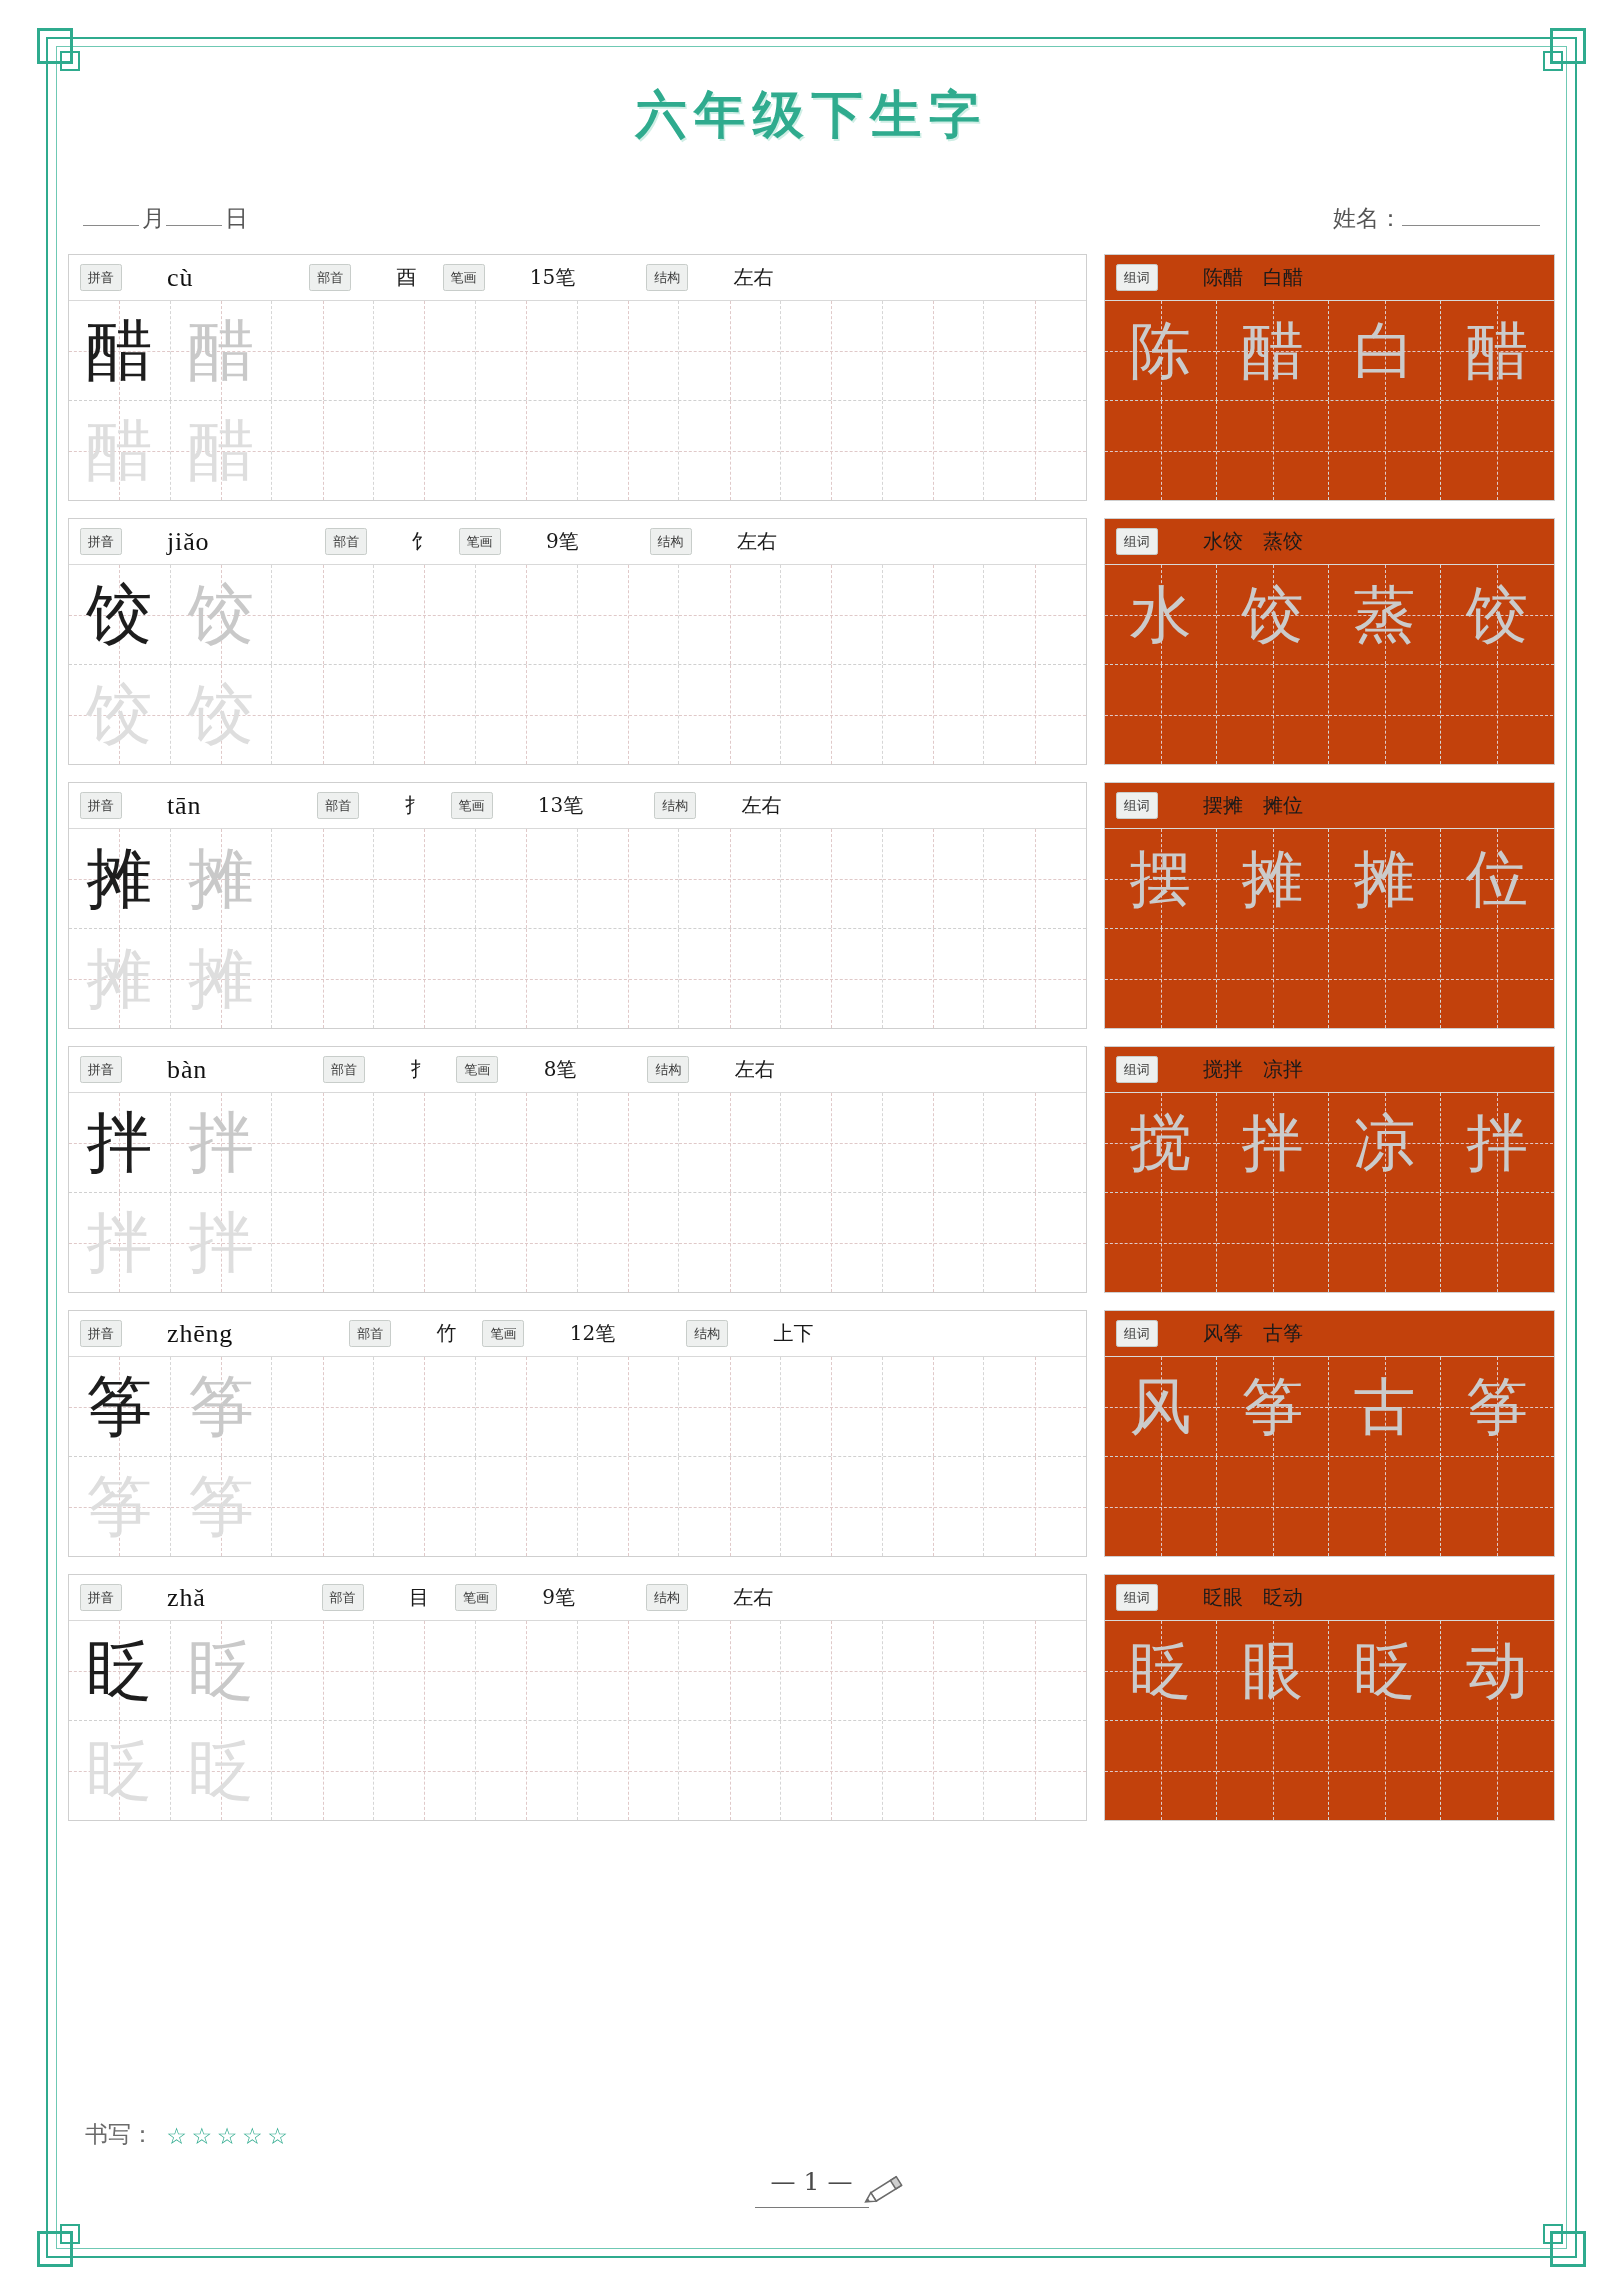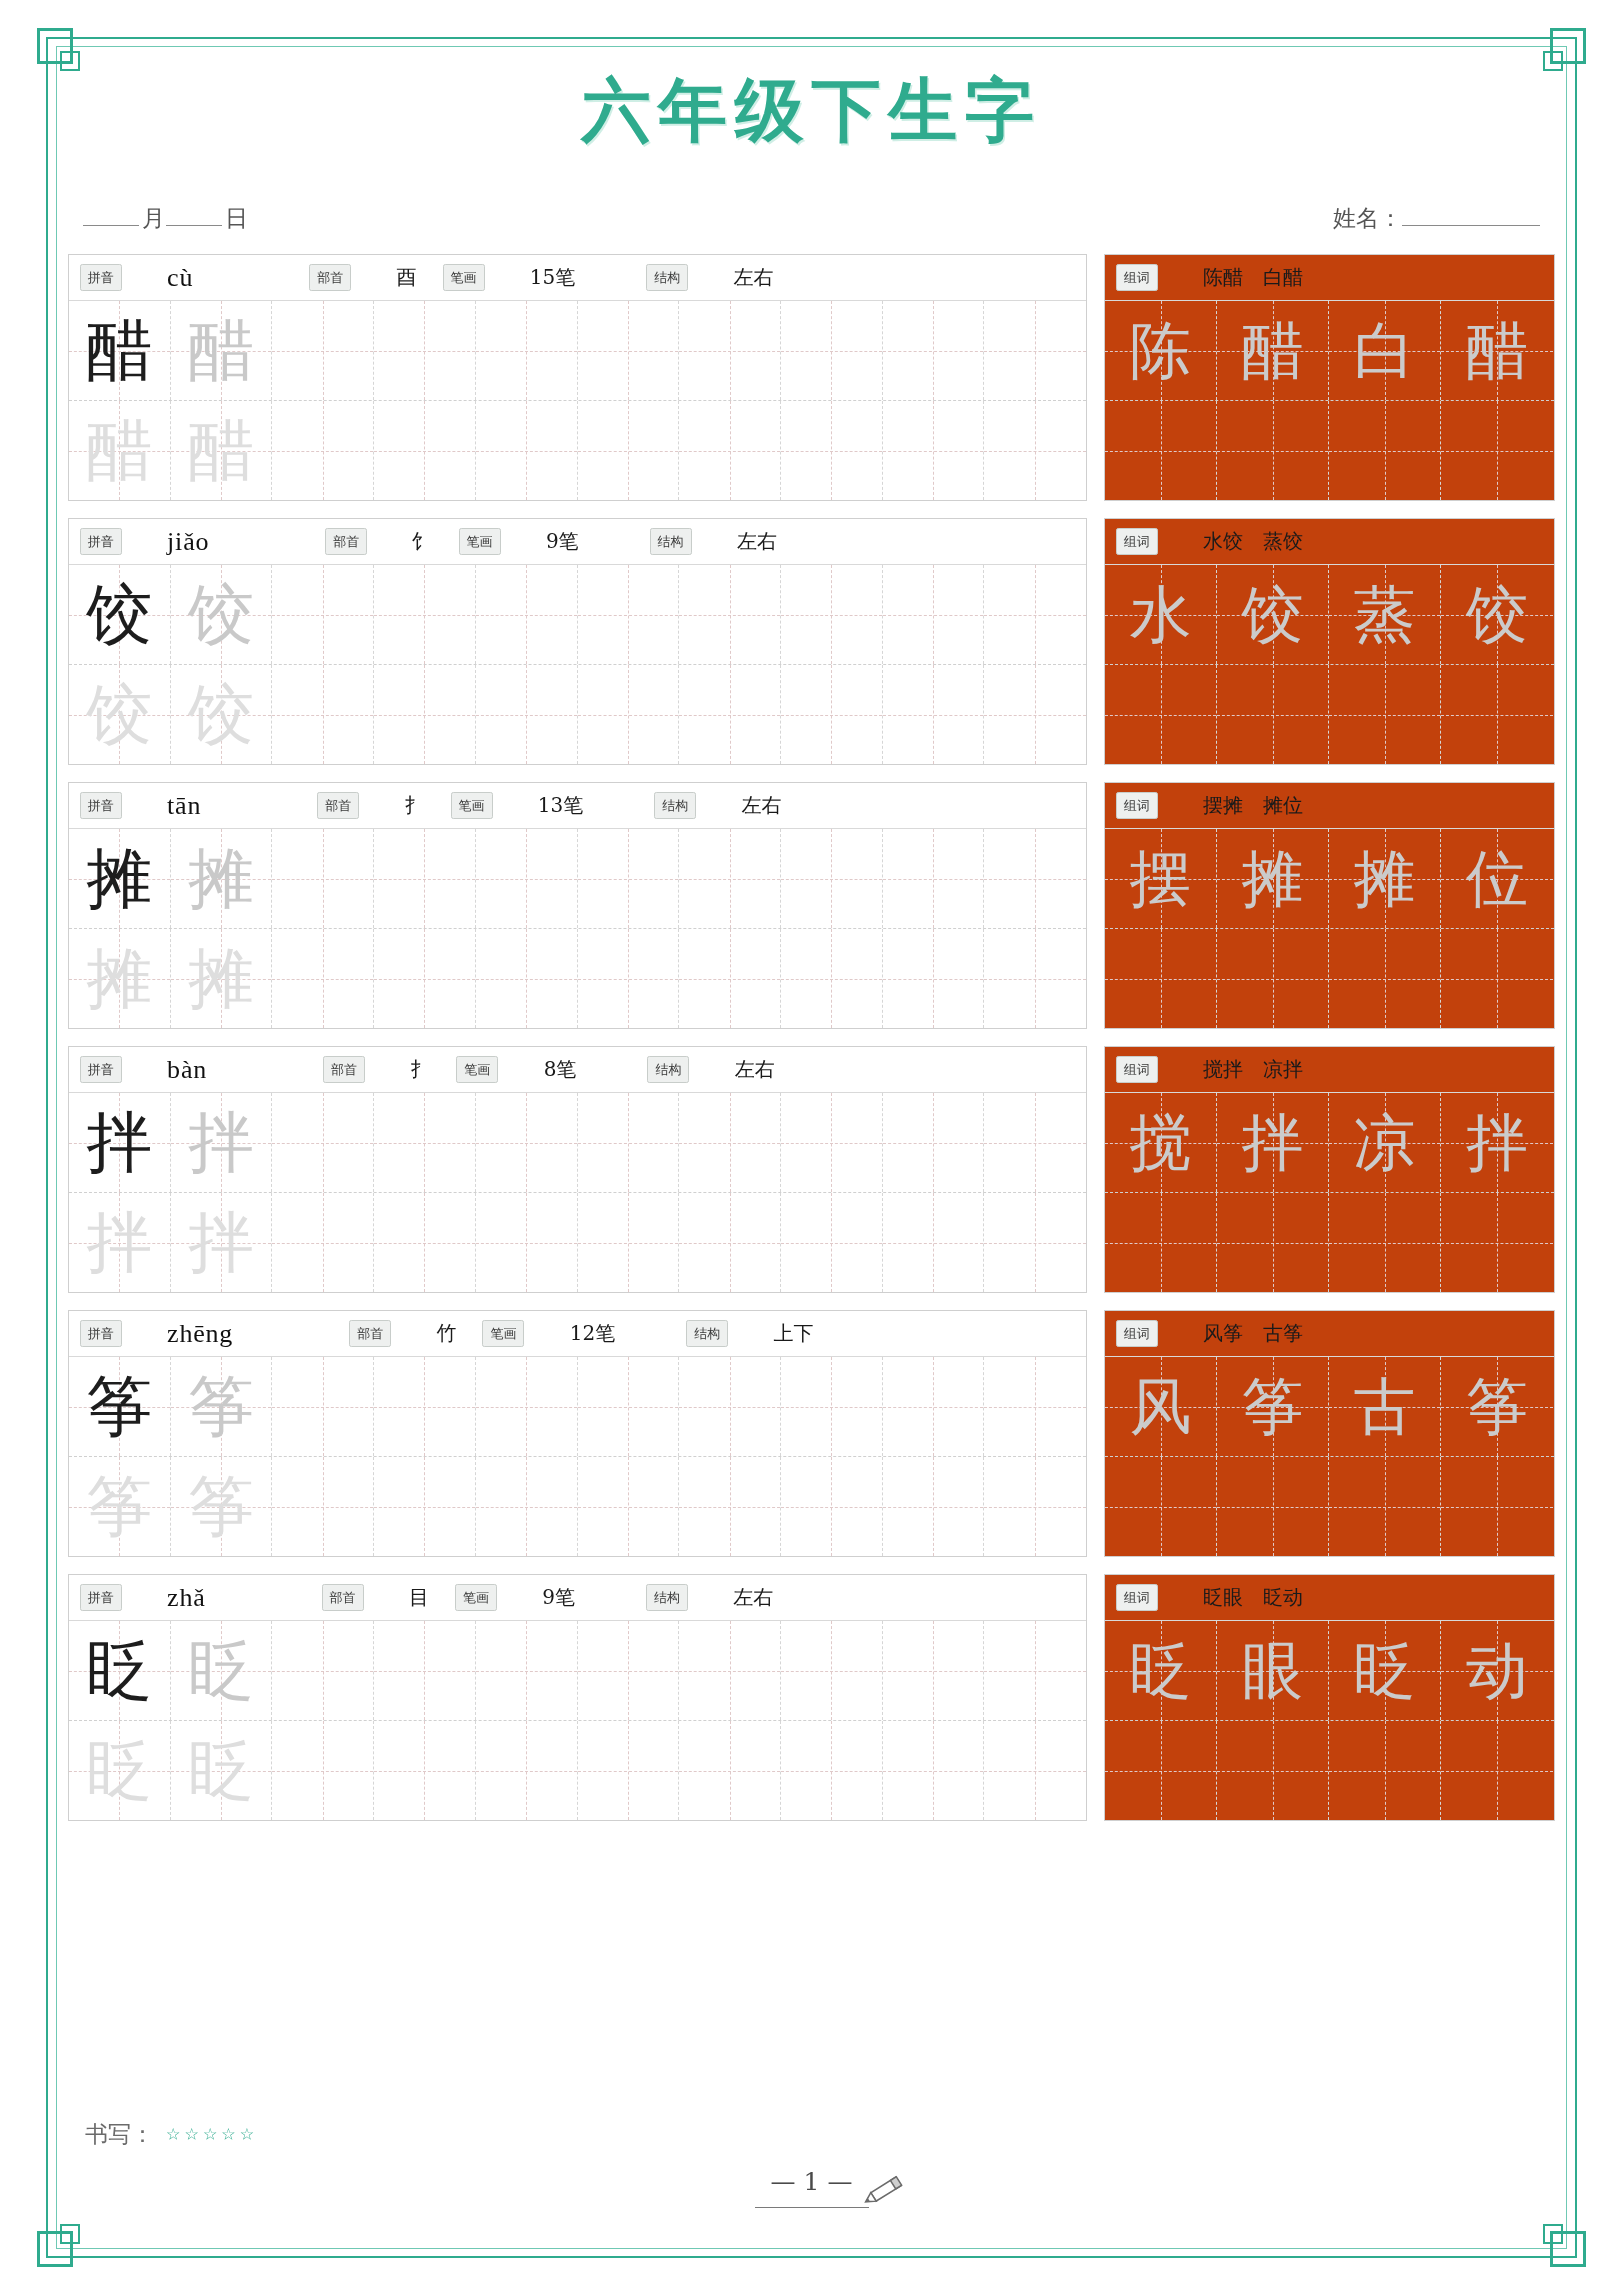--- a/index.html
+++ b/index.html
@@ -60,25 +60,25 @@
   .corner-tr .blk { right: 0; top: 0; }
   .corner-tr .blk2 { right: 23px; top: 23px; }
   .corner-bl .blk { left: 0; bottom: 0; }
   .corner-bl .blk2 { left: 23px; bottom: 23px; }
   .corner-br .blk { right: 0; bottom: 0; }
   .corner-br .blk2 { right: 23px; bottom: 23px; }
 
   
   .title {
     position: absolute;
-    top: 65px;
+    top: 81px;
     left: 0; right: 0;
     text-align: center;
     font-family: "DejaVu Serif", serif;
-    font-size: 69px;
+    font-size: 51px;
     font-weight: bold;
     letter-spacing: 7.7px;
     color: #2fab8e;
     text-shadow: 1.5px 1.5px 0 #cfeee5;
   }
   .meta-row {
     position: absolute;
     top: 202px;
     left: 83px;
     right: 83px;
@@ -253,25 +253,25 @@
     font-size: 62px;
     line-height: 1;
     color: #cbcbcb;
   }
 
   
   .footer-rating {
     position: absolute;
     left: 85px;
     bottom: 145px;
-    font-family: Liberation Mono, monospace;
+    font-family: Liberation Serif, serif;
     font-size: 23px;
     color: #6b6b6b;
     display: flex;
-    align-items: flex-start;
+    align-items: flex-end;
     gap: 4.6px;
   }
   .stars { color: #2fab8e; font-size: 23px; letter-spacing: 4.6px; margin-left: 7.7px;}
   .page-num {
     position: absolute;
     left: 0; right: 0;
     bottom: 99px;
     text-align: center;
     font-family: "DejaVu Serif", serif;
     font-size: 25px;

